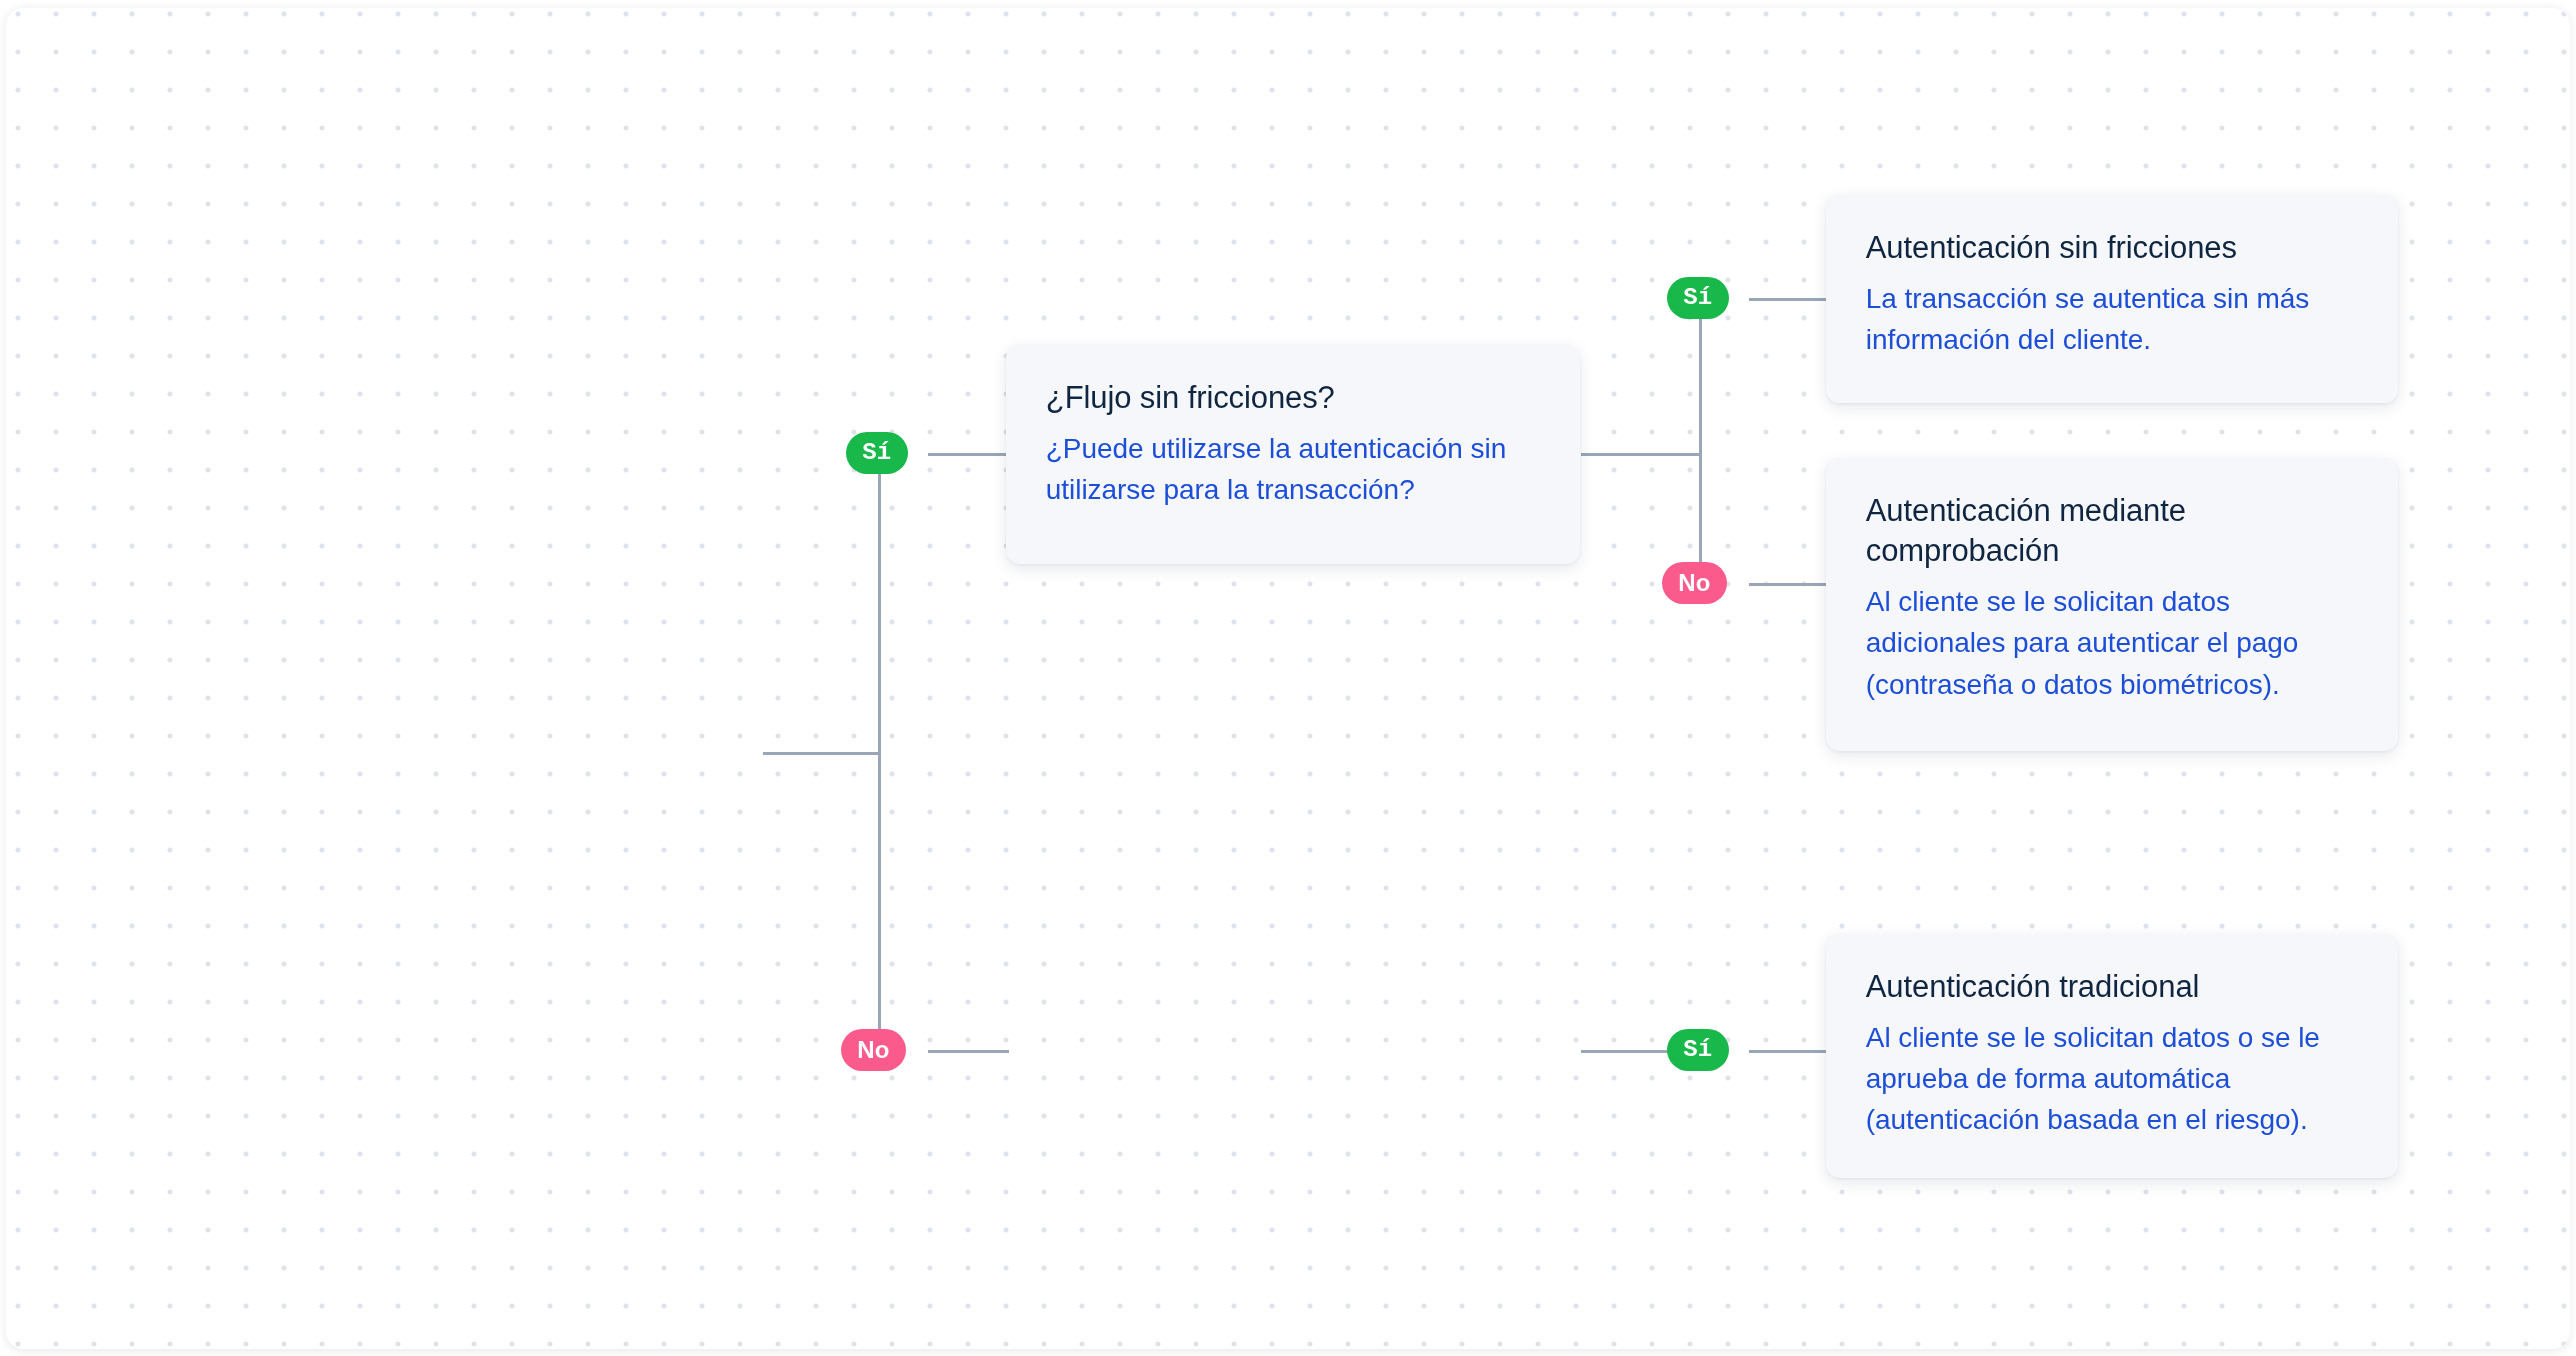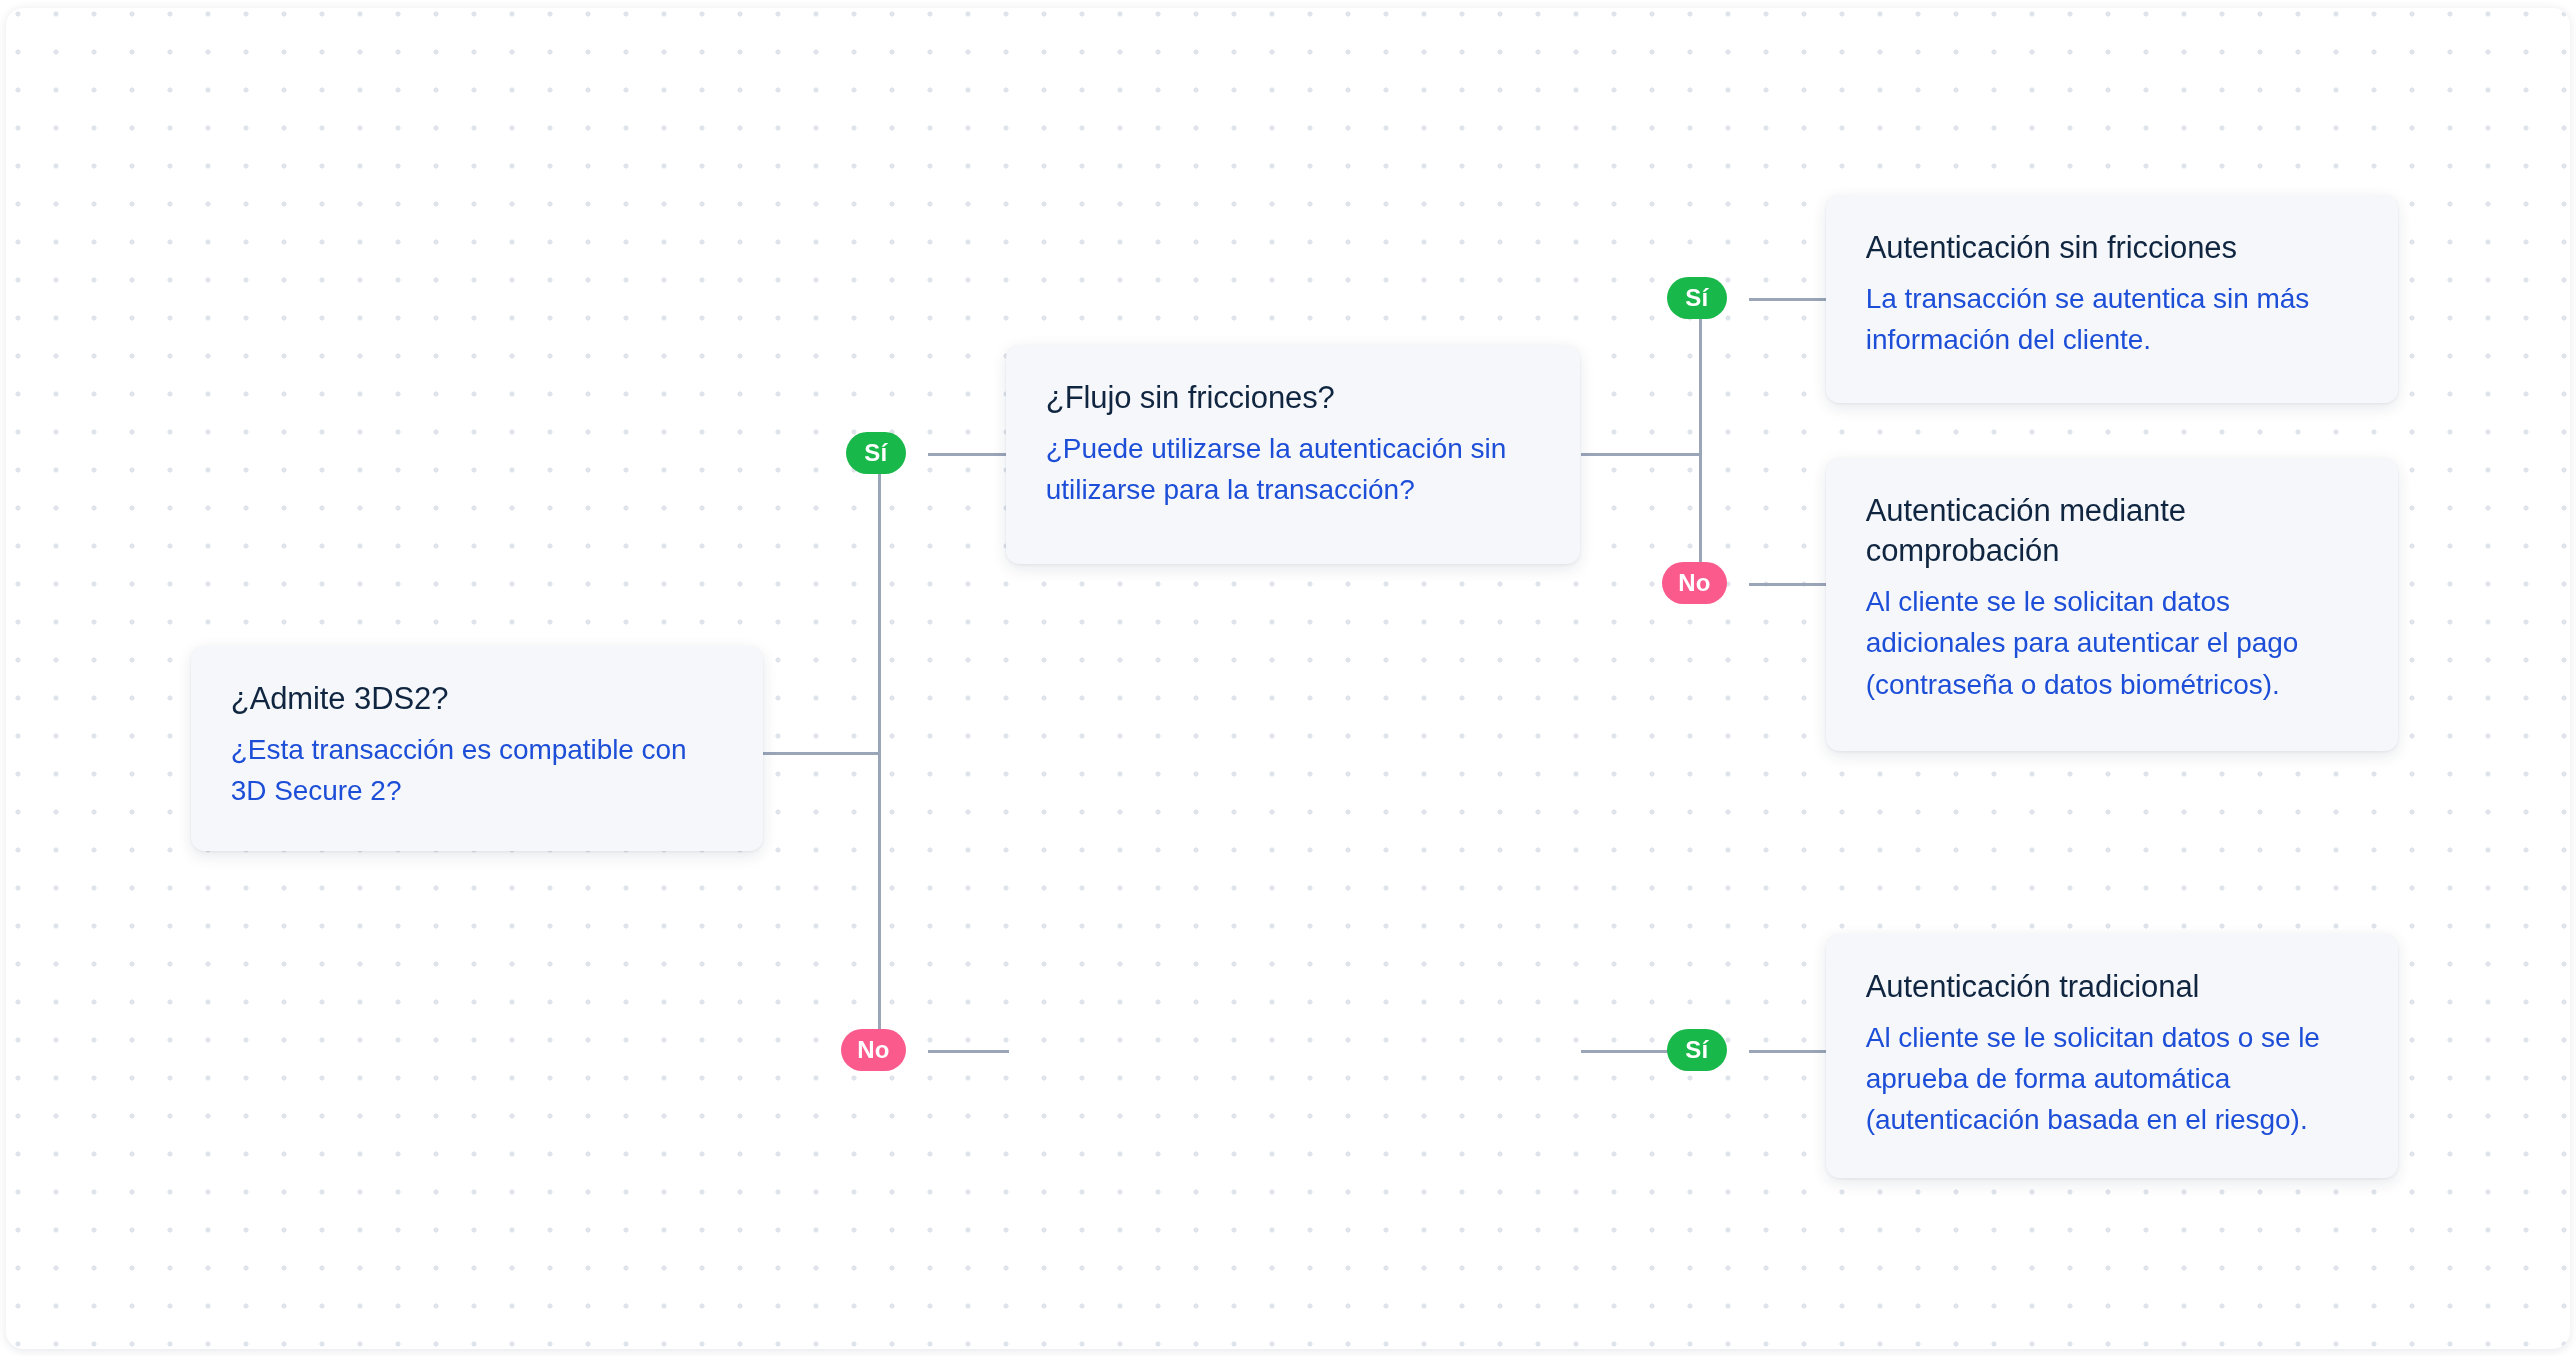--- a/index.html
+++ b/index.html
@@ -48,21 +48,21 @@
     min-width: 60px;
     padding: 0 16.4px;
     border-radius: 21px;
     color: #ffffff;
     font-size: 24px;
     font-weight: 600;
     letter-spacing: 0.2px;
     box-sizing: border-box;
     z-index: 5;
   }
-  .pill.yes { background: #19b84a; }
+  .pill.yes { background: #19b84a; font-family: Liberation Mono, monospace; }
   .pill.no  { background: #fb5a8c; }
 
   
   .card {
     position: absolute;
     box-sizing: border-box;
     background: #f5f7fa;
     border-radius: 13.5px;
     box-shadow: 0 4.8px 15.4px rgba(22, 40, 72, 0.10),
                 0 1px 2.9px rgba(22, 40, 72, 0.06);
@@ -115,24 +115,20 @@
   <div class="pill yes" style="left:840px; top:424px;">Sí</div>
 
   <div class="pill no" style="left:835px; top:1021px;">No</div>
 
   <div class="pill yes" style="left:1661px; top:269px;">Sí</div>
 
   <div class="pill no" style="left:1656px; top:554px;">No</div>
 
   <div class="pill yes" style="left:1661px; top:1021px;">Sí</div>
 
-  <div class="card" id="node-3ds2">
-    <p class="card-title">¿Admite 3DS2?</p>
-    <p class="card-body">¿Esta transacción es compatible con 3D Secure 2?</p>
-  </div>
 
   <div class="card" id="node-frictionless">
     <p class="card-title">¿Flujo sin fricciones?</p>
     <p class="card-body">¿Puede utilizarse la autenticación sin utilizarse para la transacción?</p>
   </div>
 
 
   <div class="card" id="out-frictionless">
     <p class="card-title">Autenticación sin fricciones</p>
     <p class="card-body">La transacción se autentica sin más información del cliente.</p>

